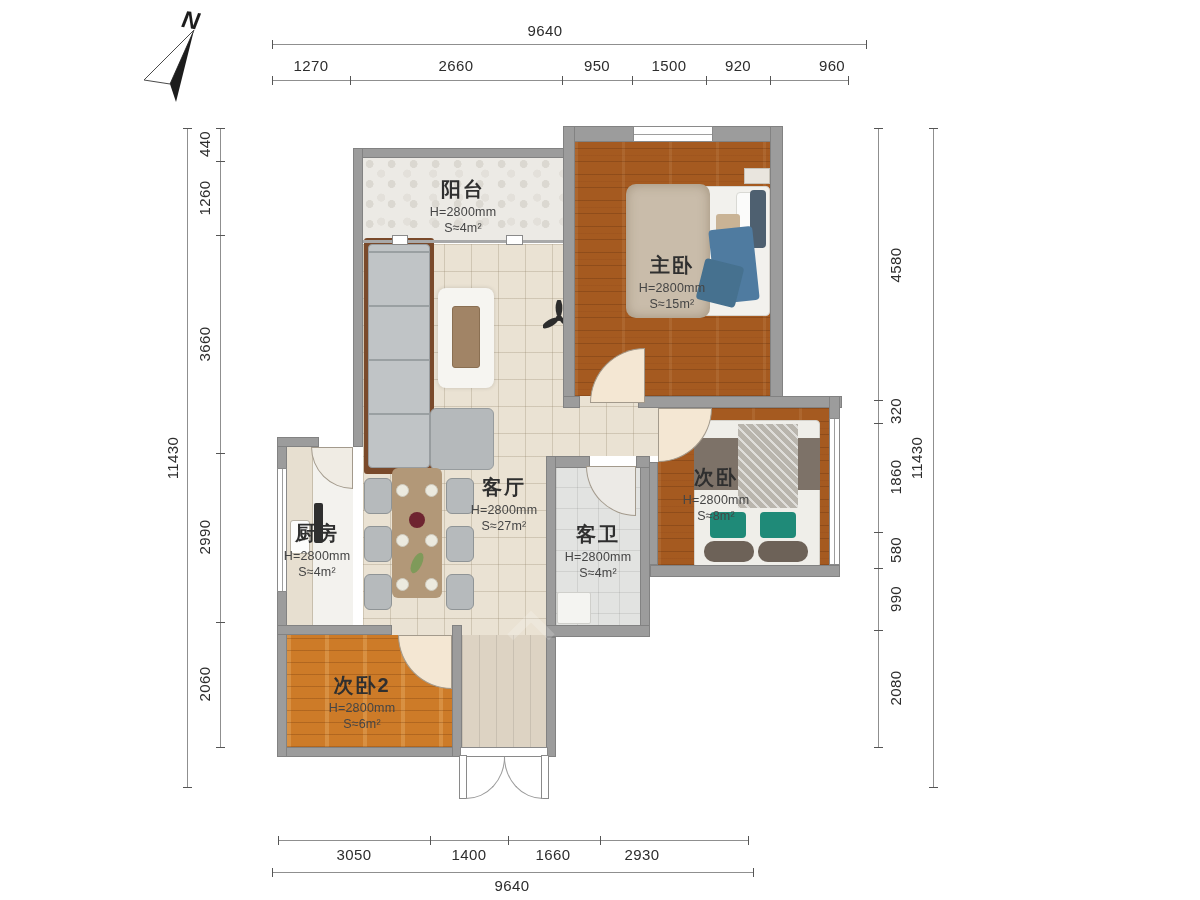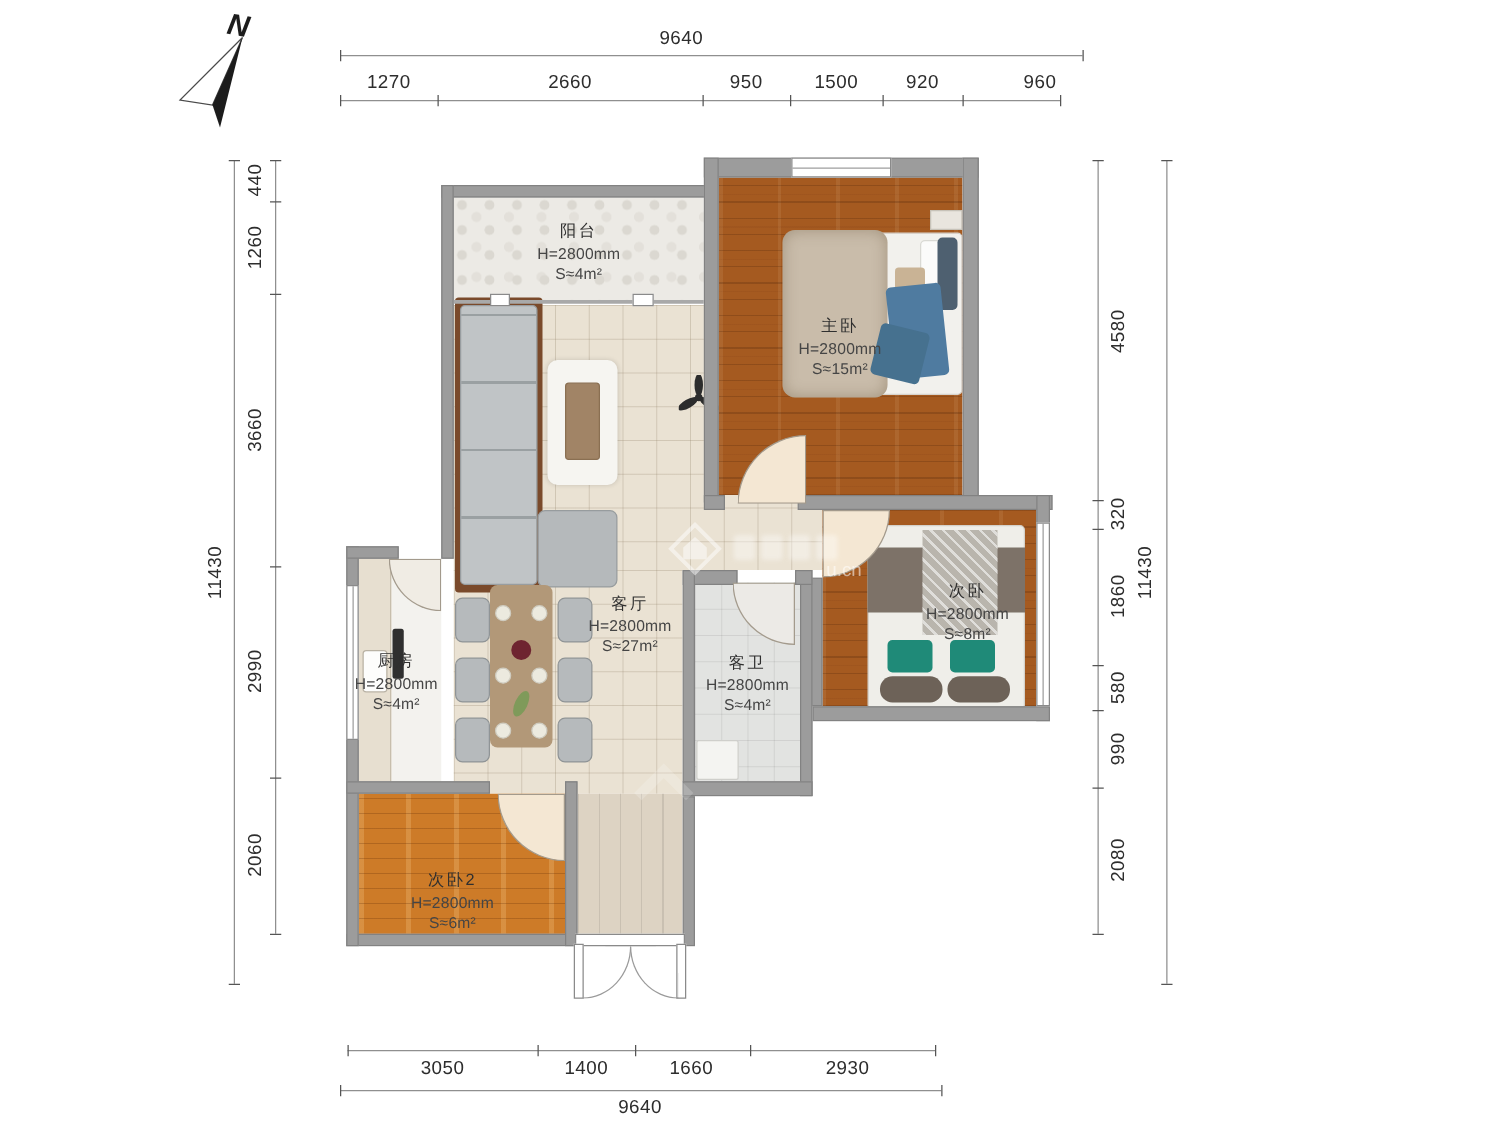--- a/index.html
+++ b/index.html
@@ -40,21 +40,21 @@
   .kfloor{background-color:#f3f2ee;}
   
   .hline{position:absolute;height:1px;background:#8f8f8f;}
   .vline{position:absolute;width:1px;background:#8f8f8f;}
   .tkv{position:absolute;width:1px;height:9px;background:#555;}
   .tkh{position:absolute;height:1px;width:9px;background:#555;}
   .dlab{position:absolute;transform:translateX(-50%);font-size:15px;color:#2d2d2d;white-space:nowrap;letter-spacing:.4px;}
   .dlabv{position:absolute;transform:translate(-50%,-50%) rotate(-90deg);font-size:15px;color:#2d2d2d;white-space:nowrap;letter-spacing:.4px;}
   
   .room-label{position:absolute;transform:translateX(-50%);text-align:center;color:#2f2f2f;z-index:40;}
-  .rname{font-size:13px;font-weight:400;letter-spacing:2px;}
+  .rname{font-size:20px;font-weight:700;letter-spacing:2px;}
   .rsub{font-size:12.5px;color:#454545;margin-top:2px;letter-spacing:.2px;}
   
   .furn{position:absolute;box-sizing:border-box;}
   .chair{position:absolute;width:28px;height:36px;background:#b6babc;border:1px solid #8f9496;border-radius:6px;box-sizing:border-box;}
   .plate{position:absolute;width:13px;height:13px;border-radius:50%;background:#eceadf;border:1px solid #cfccc0;box-sizing:border-box;}
   .wm{position:absolute;z-index:60;pointer-events:none;}
   .wm-block{position:absolute;width:17px;height:20px;background:#fff;opacity:.38;border-radius:3px;filter:blur(1.5px);}
   .footer-note{position:absolute;font-size:17px;color:#1c1c1c;letter-spacing:1px;}
   .z-floor{z-index:1}.z-furn{z-index:10}.z-wall{z-index:20}.z-open{z-index:25}.z-dim{z-index:45}
 </style>
@@ -190,26 +190,26 @@
   <div class="room-label" style="left:317px;top:520px">
     <div class="rname">厨房</div>
     <div class="rsub">H=2800mm</div>
     <div class="rsub">S≈4m²</div>
   </div>
   <div class="room-label" style="left:598px;top:521px">
     <div class="rname">客卫</div>
     <div class="rsub">H=2800mm</div>
     <div class="rsub">S≈4m²</div>
   </div>
-  <div class="room-label" style="left:774px;top:464px">
+  <div class="room-label" style="left:716px;top:464px">
     <div class="rname">次卧</div>
     <div class="rsub">H=2800mm</div>
     <div class="rsub">S≈8m²</div>
   </div>
-  <div class="room-label" style="left:362px;top:695px">
+  <div class="room-label" style="left:362px;top:672px">
     <div class="rname">次卧2</div>
     <div class="rsub">H=2800mm</div>
     <div class="rsub">S≈6m²</div>
   </div>
 
   <div class="hline z-dim" style="left:272px;top:44px;width:594px"></div>
   <div class="tkv z-dim" style="left:272px;top:40px"></div>
   <div class="tkv z-dim" style="left:866px;top:40px"></div>
   <span class="dlab z-dim" style="left:545px;top:22px">9640</span>
   <div class="hline z-dim" style="left:272px;top:80px;width:576px"></div>
@@ -229,21 +229,21 @@
 
   <div class="hline z-dim" style="left:278px;top:840px;width:470px"></div>
   <div class="tkv z-dim" style="left:278px;top:836px"></div>
   <div class="tkv z-dim" style="left:430px;top:836px"></div>
   <div class="tkv z-dim" style="left:508px;top:836px"></div>
   <div class="tkv z-dim" style="left:600px;top:836px"></div>
   <div class="tkv z-dim" style="left:748px;top:836px"></div>
   <span class="dlab z-dim" style="left:354px;top:846px">3050</span>
   <span class="dlab z-dim" style="left:469px;top:846px">1400</span>
   <span class="dlab z-dim" style="left:553px;top:846px">1660</span>
-  <span class="dlab z-dim" style="left:678px;top:846px">2930</span>
+  <span class="dlab z-dim" style="left:642px;top:846px">2930</span>
   <div class="hline z-dim" style="left:272px;top:872px;width:481px"></div>
   <div class="tkv z-dim" style="left:272px;top:868px"></div>
   <div class="tkv z-dim" style="left:753px;top:868px"></div>
   <span class="dlab z-dim" style="left:512px;top:877px">9640</span>
 
   <div class="vline z-dim" style="left:187px;top:128px;height:659px"></div>
   <div class="tkh z-dim" style="left:183px;top:128px"></div>
   <div class="tkh z-dim" style="left:183px;top:787px"></div>
   <span class="dlabv z-dim" style="left:172px;top:458px">11430</span>
   <div class="vline z-dim" style="left:220px;top:128px;height:619px"></div>
@@ -271,29 +271,18 @@
   <span class="dlabv z-dim" style="left:895px;top:411px">320</span>
   <span class="dlabv z-dim" style="left:895px;top:477px">1860</span>
   <span class="dlabv z-dim" style="left:895px;top:550px">580</span>
   <span class="dlabv z-dim" style="left:895px;top:599px">990</span>
   <span class="dlabv z-dim" style="left:895px;top:688px">2080</span>
   <div class="vline z-dim" style="left:933px;top:128px;height:659px"></div>
   <div class="tkh z-dim" style="left:929px;top:128px"></div>
   <div class="tkh z-dim" style="left:929px;top:787px"></div>
   <span class="dlabv z-dim" style="left:916px;top:458px">11430</span>
 
-  <div class="wm" style="left:533px;top:414px;width:180px;height:56px">
-    <svg class="abs" style="left:0;top:2px;opacity:.5" width="46" height="46" viewBox="0 0 44 44">
-      <rect x="9" y="9" width="26" height="26" transform="rotate(45 22 22)" fill="none" stroke="#ffffff" stroke-width="3"></rect>
-      <path d="M22 13 L31 21 L31 30 L13 30 L13 21 Z" fill="#ffffff"></path>
-    </svg>
-    <div class="wm-block" style="left:54px;top:14px"></div>
-    <div class="wm-block" style="left:76px;top:14px"></div>
-    <div class="wm-block" style="left:98px;top:14px"></div>
-    <div class="wm-block" style="left:120px;top:14px"></div>
-    <span class="abs" style="left:128px;top:34px;color:#fff;opacity:.55;font-size:15px">u.cn</span>
-  </div>
   <svg class="wm" style="left:502px;top:600px;opacity:.18" width="58" height="58" viewBox="0 0 56 56">
     <path d="M8 36 L28 16 L48 36" stroke="#ffffff" stroke-width="8" fill="none"></path>
   </svg>
 
 
 </div>
 
 </body></html>

